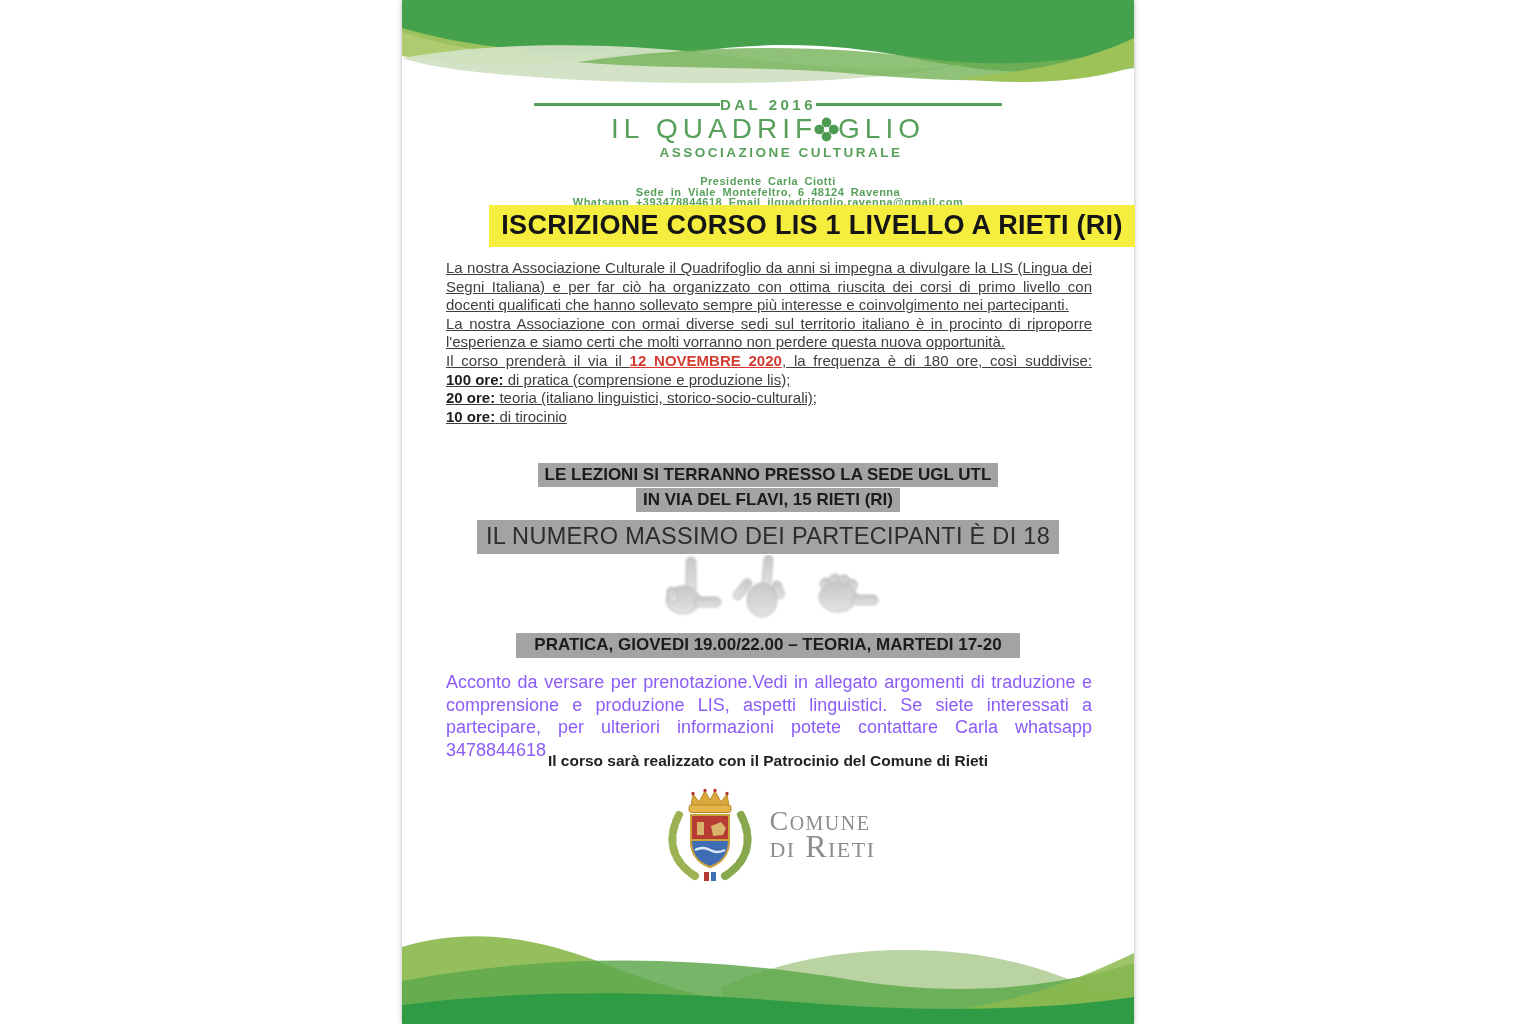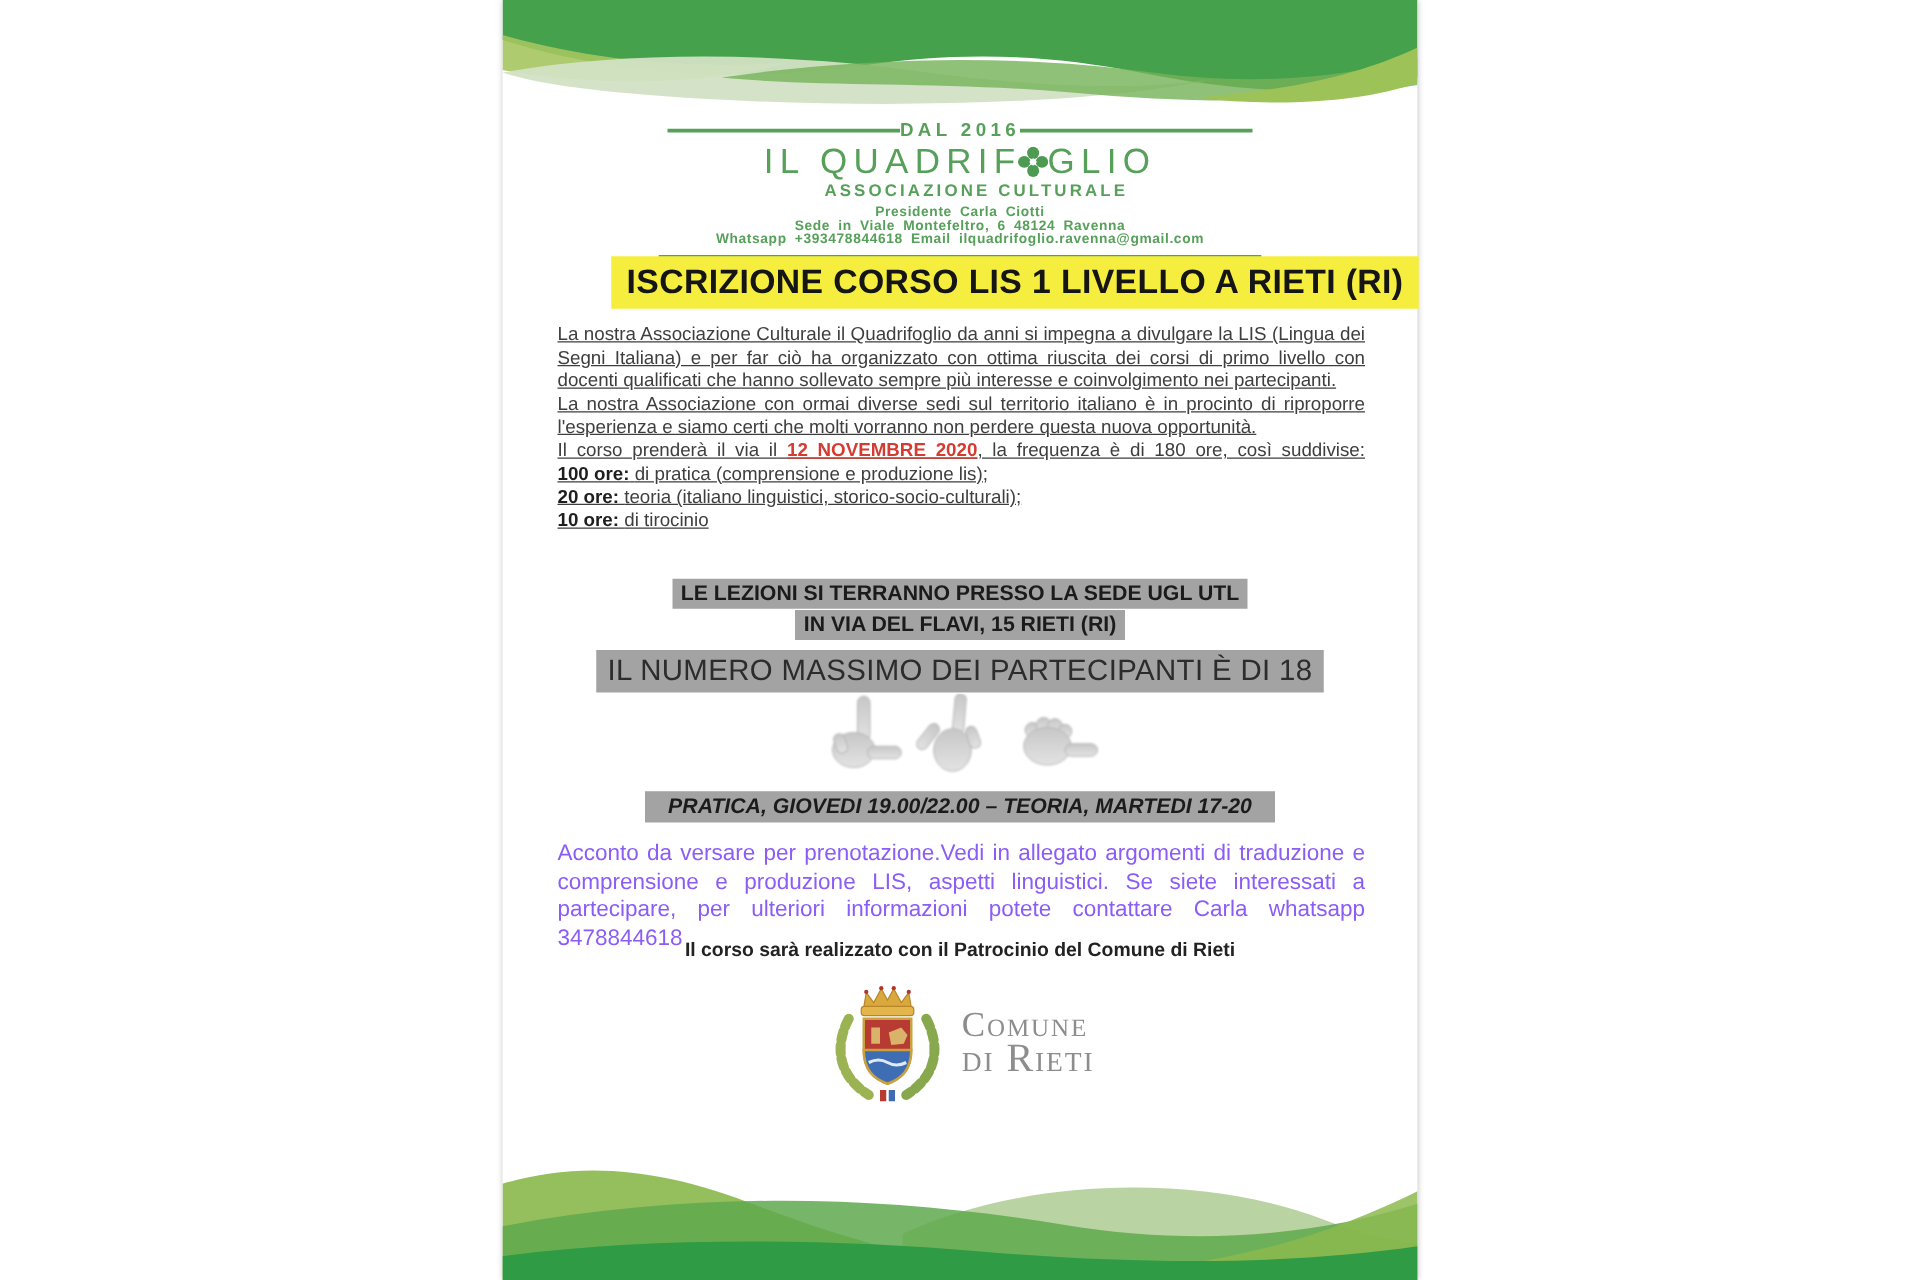--- a/index.html
+++ b/index.html
@@ -19,21 +19,21 @@
   
   .assoc-header { position:absolute; top:96px; left:0; width:100%; text-align:center; color:#57a05a; }
   .rule-row { display:flex; align-items:center; justify-content:center; gap:0; }
   .rule { width:186px; height:2.5px; background:#57a05a; }
   .since { font-size:15px; font-weight:600; letter-spacing:3.5px; white-space:nowrap; }
   .org-name { margin-top:1px; display:flex; align-items:center; justify-content:center;
               font-size:28px; font-weight:500; letter-spacing:5px; line-height:1.05; }
   .org-name .clover { width:25px; height:25px; margin:2px -1px 0 -3px; }
   .org-subtitle { font-size:13.5px; font-weight:600; letter-spacing:2.5px; margin-top:2px;padding-left:26px; }
   .hline { font-size:11px; font-weight:700; letter-spacing:.5px; word-spacing:3px; line-height:10.5px; }
-  .hline.first { margin-top:5px; }
+  .hline.first { margin-top:16px; }
   .header-bottom-rule { width:482px; height:3px; background:#57a05a; margin:7px auto 0; }
 
   
   .title-row { position:absolute; top:205px; left:0; width:100%; text-align:center;padding-left:44px; }
   .title-hl {
     display:inline-block; background:#f6ee3e; color:#151515;
     font-size:27px; font-weight:700; letter-spacing:.3px; padding:5px 12px 6px;
   }
 
   
@@ -53,21 +53,21 @@
 
   .participants-row { position:absolute; top:520px; left:0; width:100%; text-align:center;
                       font-size:23.5px; font-weight:400; color:#2c2c2c; letter-spacing:.3px; }
   .participants-row .hl { padding:3px 9px 4px; }
 
   .hands-row { position:absolute; top:555px; left:0; width:100%; text-align:center; }
   .hands-row svg { width:232px; height:66px; }
 
   .schedule-row { position:absolute; top:633px; left:0; width:100%; text-align:center;
                   font-size:17px; font-weight:700; color:#1b1b1b; }
-  .schedule-row .hl { padding:2px 18px 3px;font-style:italic; }
+  .schedule-row .hl { padding:2px 18px 3px; }
 
   .payment-block { position:absolute; top:671px; left:44px; width:646px;
                    color:#8b5cf6; font-size:18px; line-height:22.7px; text-align:justify; }
 
   .patronage-row { position:absolute; top:752px; left:0; width:100%; text-align:center;
                    font-size:15.5px; font-weight:700; color:#222222; }
 
   
   .logo-row { position:absolute; top:786px; left:0; width:100%;
               display:flex; justify-content:center; align-items:center; gap:9px; }

